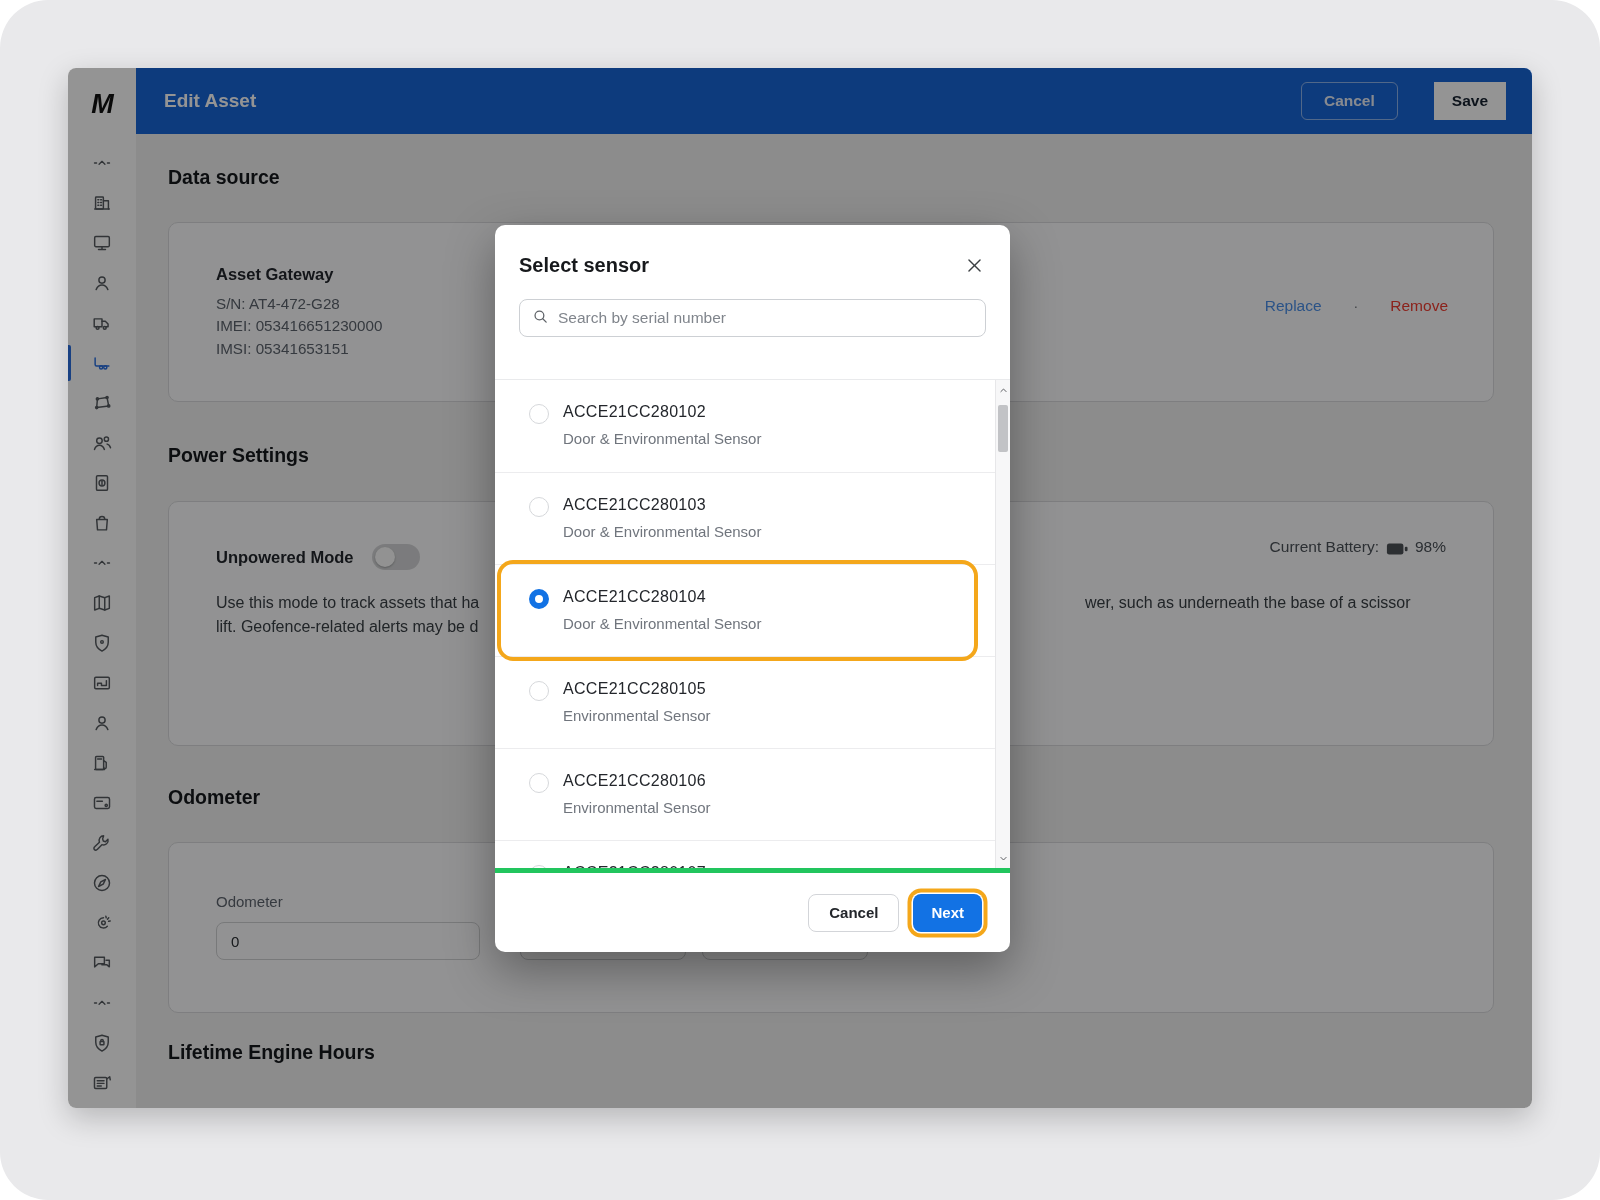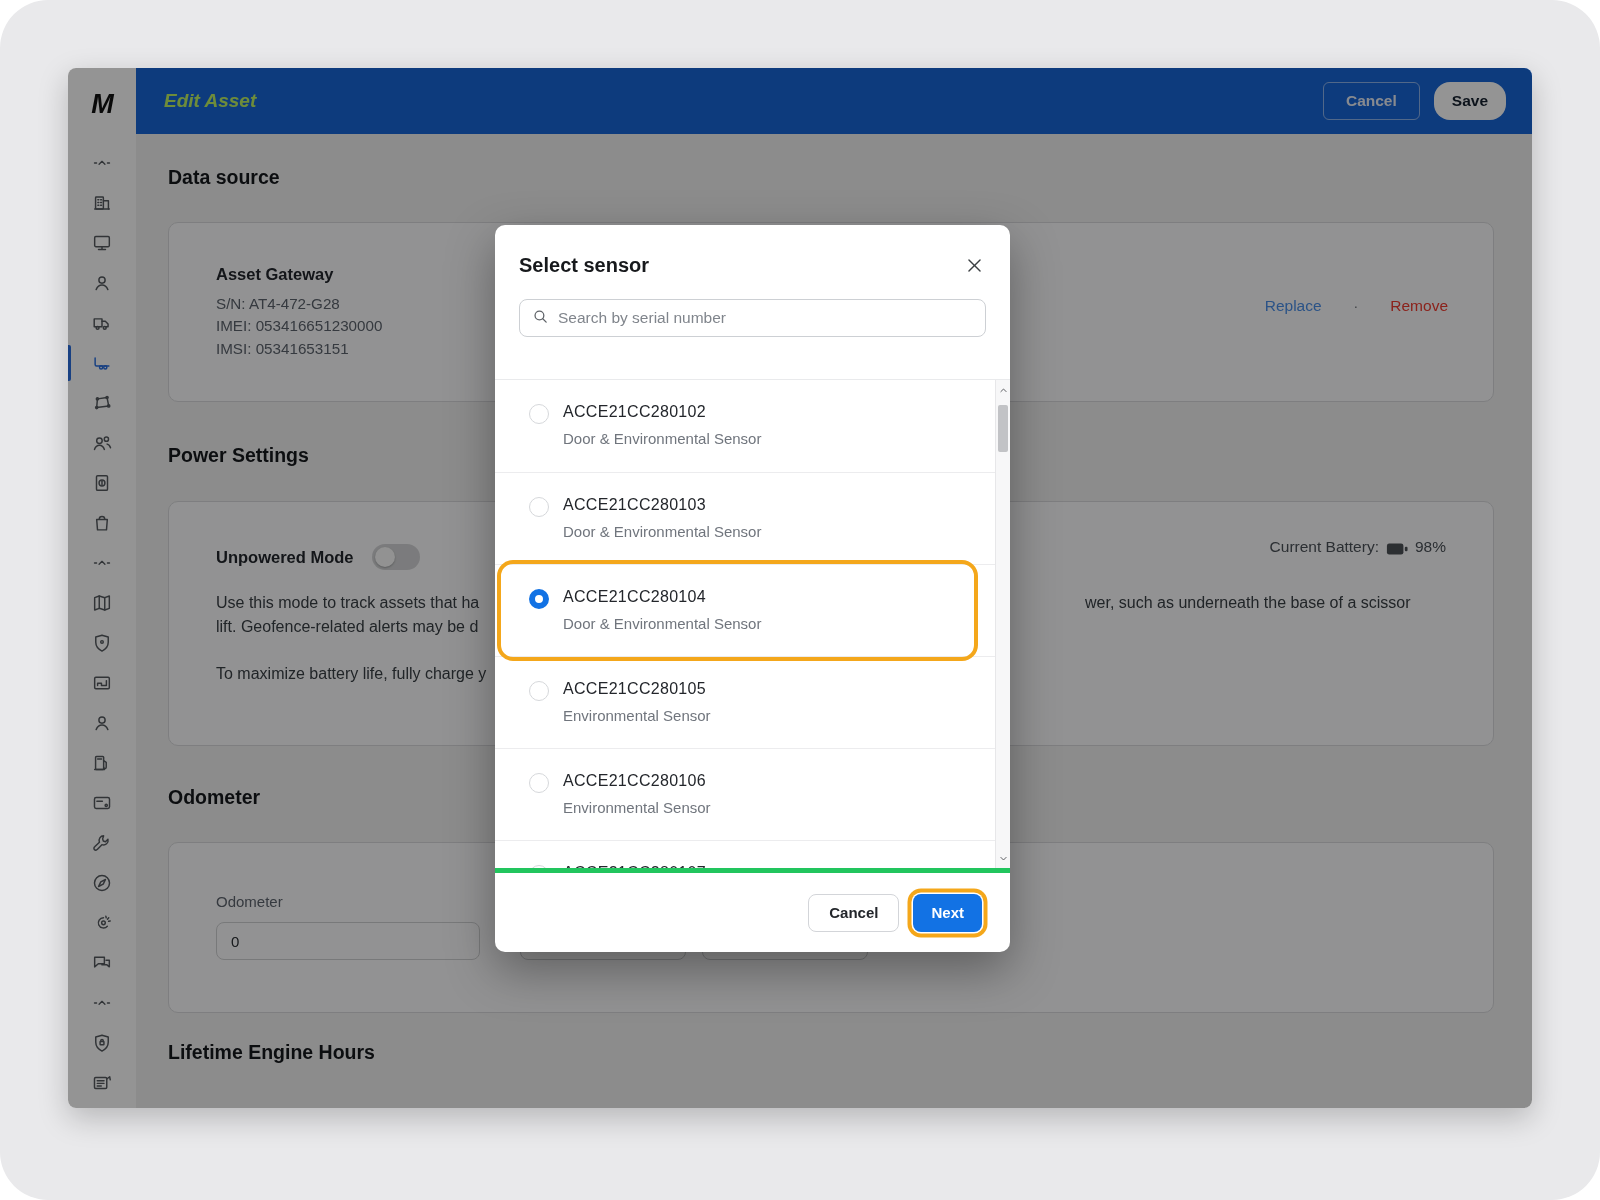--- a/index.html
+++ b/index.html
@@ -18,26 +18,26 @@
           font-size:27px; font-weight:800; font-style:italic; color:#121212; letter-spacing:-1px; }
   .nav { position:absolute; top:75px; left:0; width:68px; }
   .navslot { position:relative; height:40px; display:flex; align-items:center; justify-content:center; color:#565b60; }
   .navslot.selected { color:#2a6fe0; }
   .navslot.selected .selbar { position:absolute; left:0; top:2px; width:3px; height:36px; background:#2a6fe0; border-radius:0 2px 2px 0; }
   .navslot svg { display:block; }
 
   
   .topbar { position:absolute; left:68px; right:0; top:0; height:66px; background:#1866d8;
             display:flex; align-items:center; z-index:1; }
-  .topbar-title { margin-left:28px; font-size:19px; font-weight:700; color:#bef264;font-style:italic; }
+  .topbar-title { margin-left:28px; font-size:19px; font-weight:700; color:#ffffff; }
   .topbar-actions { margin-left:auto; margin-right:26px; display:flex; gap:14px; }
   .btn-tb-cancel { height:38px; padding:0 22px; border:1px solid rgba(255,255,255,.5); border-radius:6px;
                    background:transparent; color:#e9eef7; font-size:15.5px; font-weight:600; display:flex; align-items:center; cursor:pointer;}
-  .btn-tb-save { height:38px; padding:0 18px; border:none; border-radius:16px; background:#ffffff; color:#16212f;
-                 font-size:15.5px; font-weight:600; display:flex; align-items:center; cursor:pointer;}
+  .btn-tb-save { height:38px; padding:0 18px; border:none; border-radius:0; background:#ffffff; color:#16212f;
+                 font-size:15.5px; font-weight:600; display:flex; align-items:center; cursor:pointer;margin-left:22px;}
 
   
   .content { position:absolute; left:68px; top:66px; right:0; bottom:0; background:#f1f1f2;
              padding:32px 38px 0 32px; overflow:hidden; }
   .h-section { font-size:19.5px; font-weight:700; color:#16191d; }
   .card { background:#fcfcfd; border:1px solid #d9dadc; border-radius:10px; position:relative; }
   .card-ds { margin-top:33px; height:180px; padding:42px 47px; }
   .gw-title { font-size:16.5px; font-weight:600; color:#23272d; margin-bottom:9px; }
   .gw-meta { font-size:15.2px; color:#5d646e; line-height:22.4px; }
   .gw-links { position:absolute; right:45px; top:74px; display:flex; align-items:center; gap:32px; font-size:15.5px; }
@@ -371,21 +371,20 @@
                 <rect x="20.5" y="4.5" width="3" height="5" rx="1.3" fill="#4d5157"></rect>
               </svg>
           </span>
           <span>98%</span>
         </div>
         <div class="ps-p1">
           <span>Use this mode to track assets that ha</span>
           <span class="frag-right">wer, such as underneath the base of a scissor</span>
         </div>
         <div class="ps-p2">lift. Geofence-related alerts may be d</div>
-        <div class="ps-p3">To maximize battery life, fully charge y</div>
       </div>
 
       <div class="h-section h-od">Odometer</div>
 
       <div class="card card-od">
         <div class="od-label">Odometer</div>
         <div class="od-row">
           <input class="od-input" value="0" style="">
           <button class="pick-btn pick-date">
             <span>

